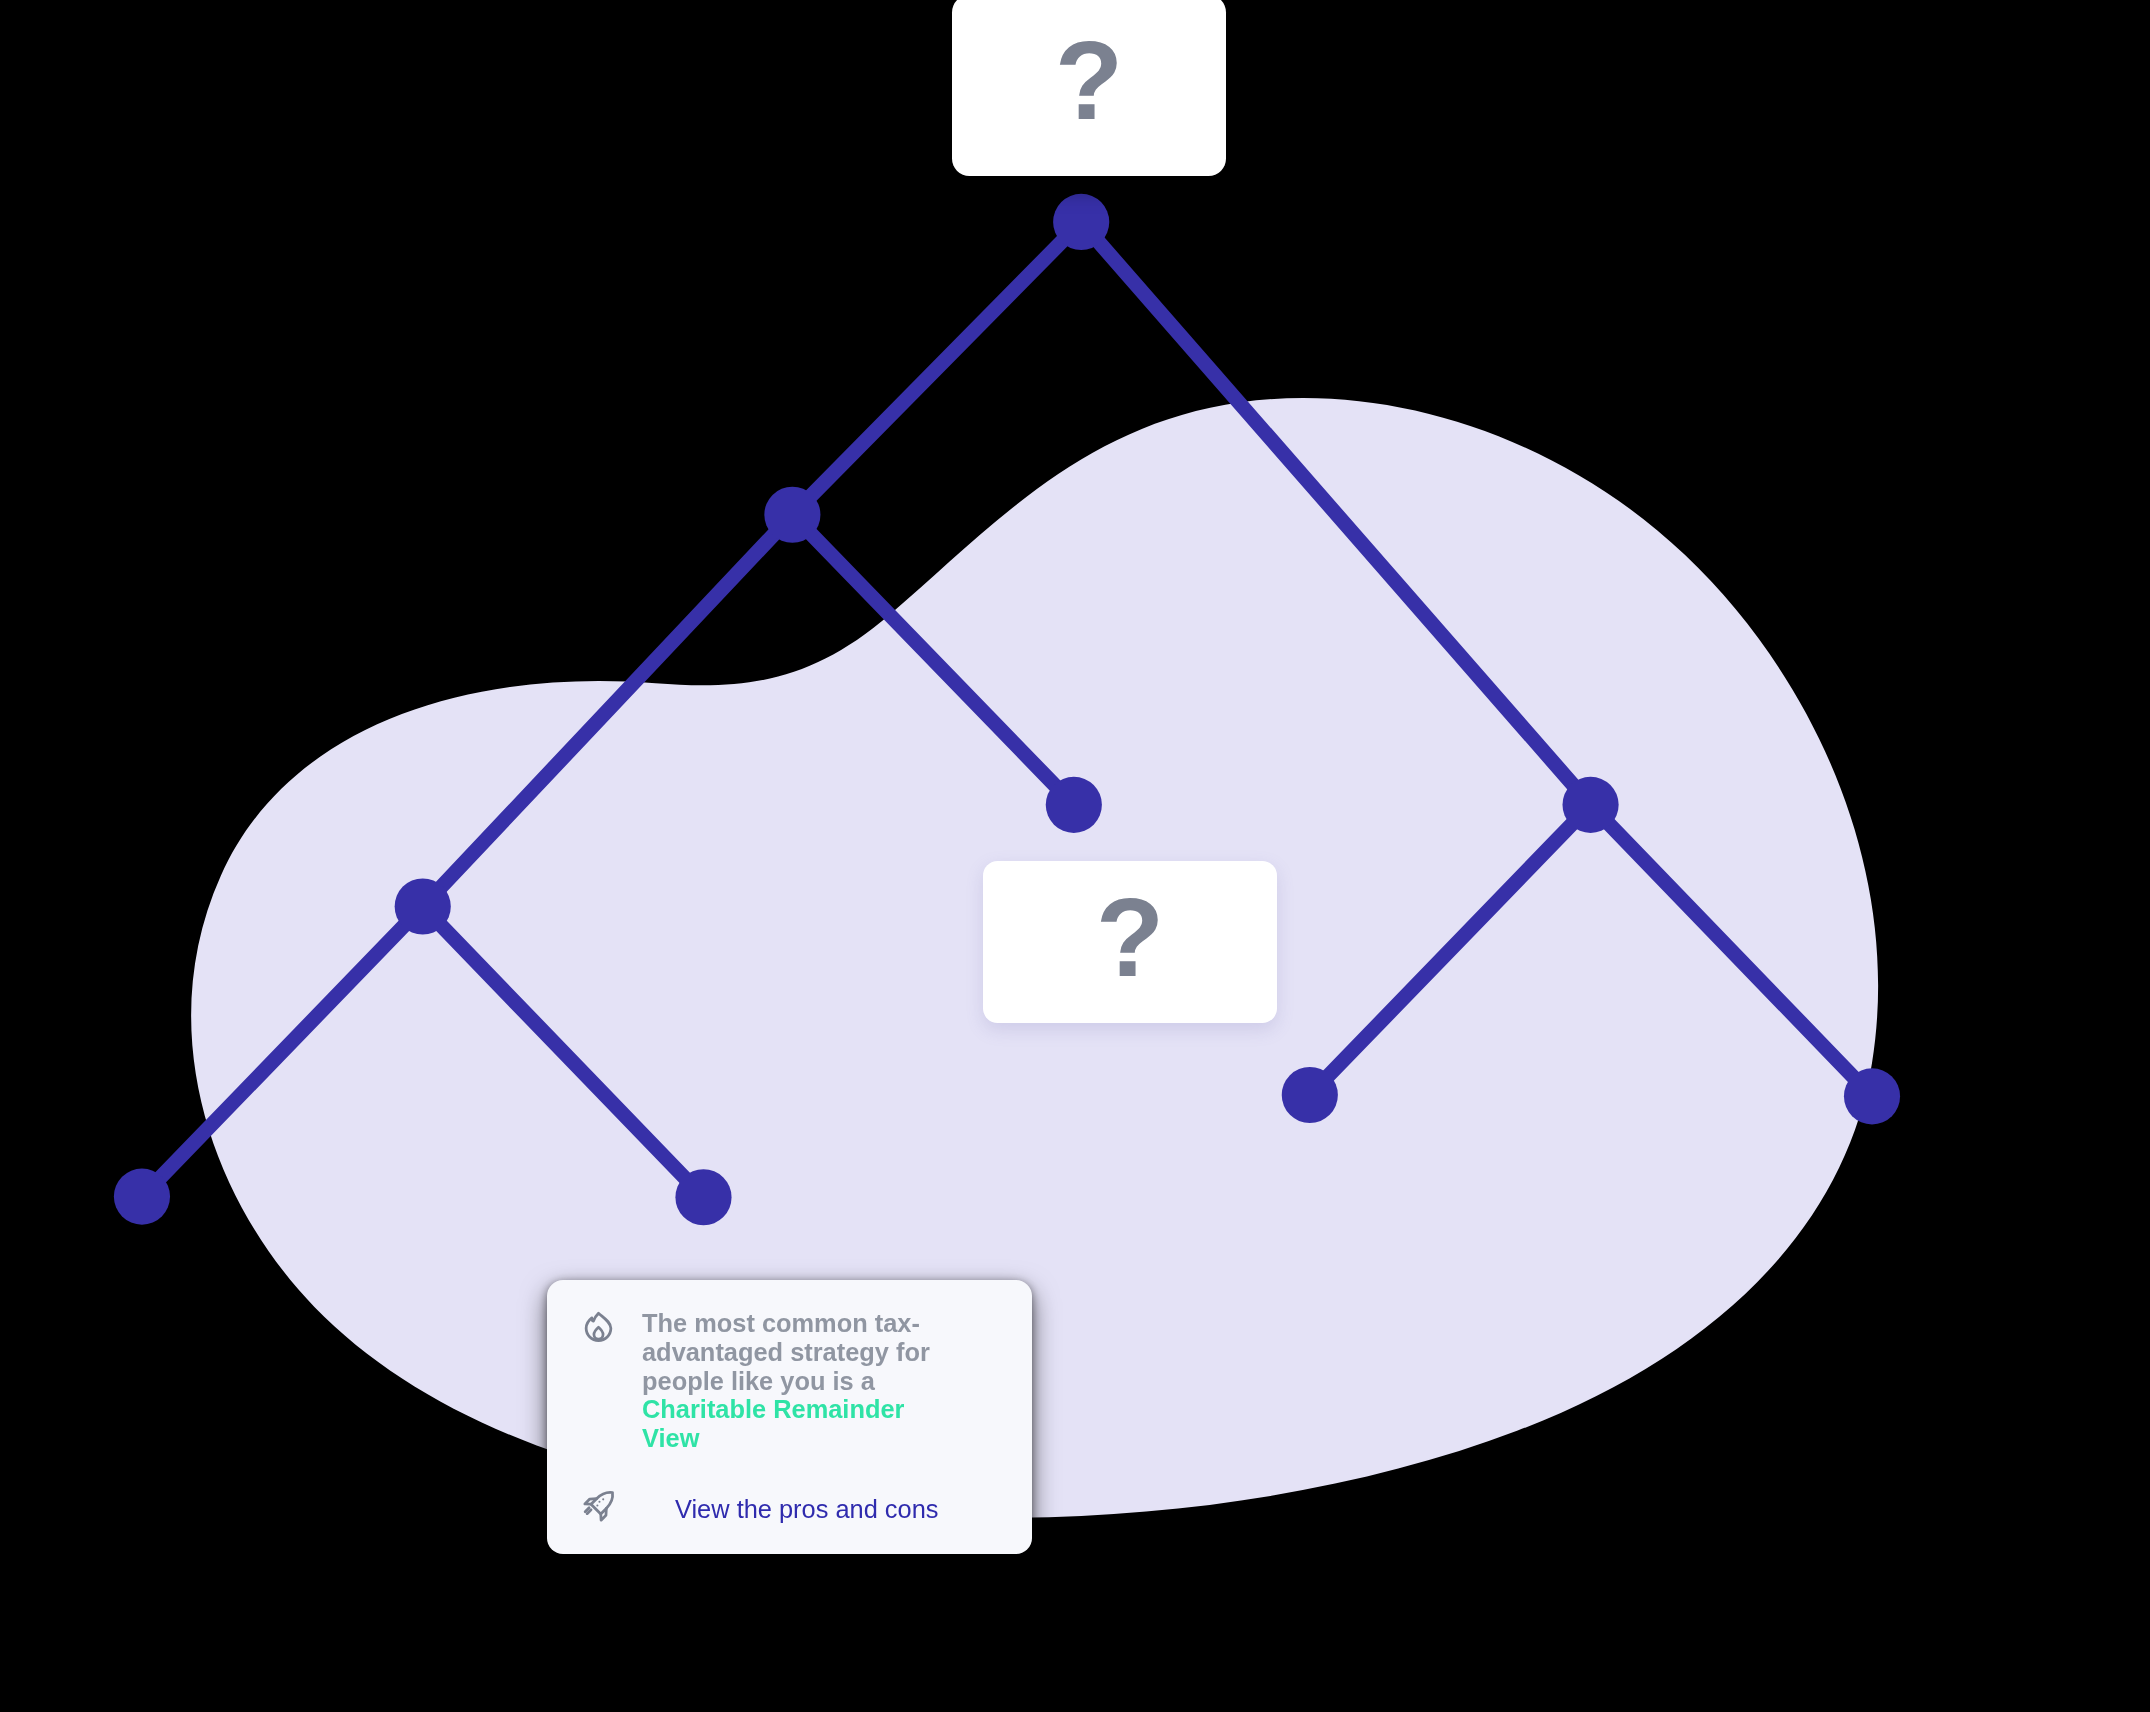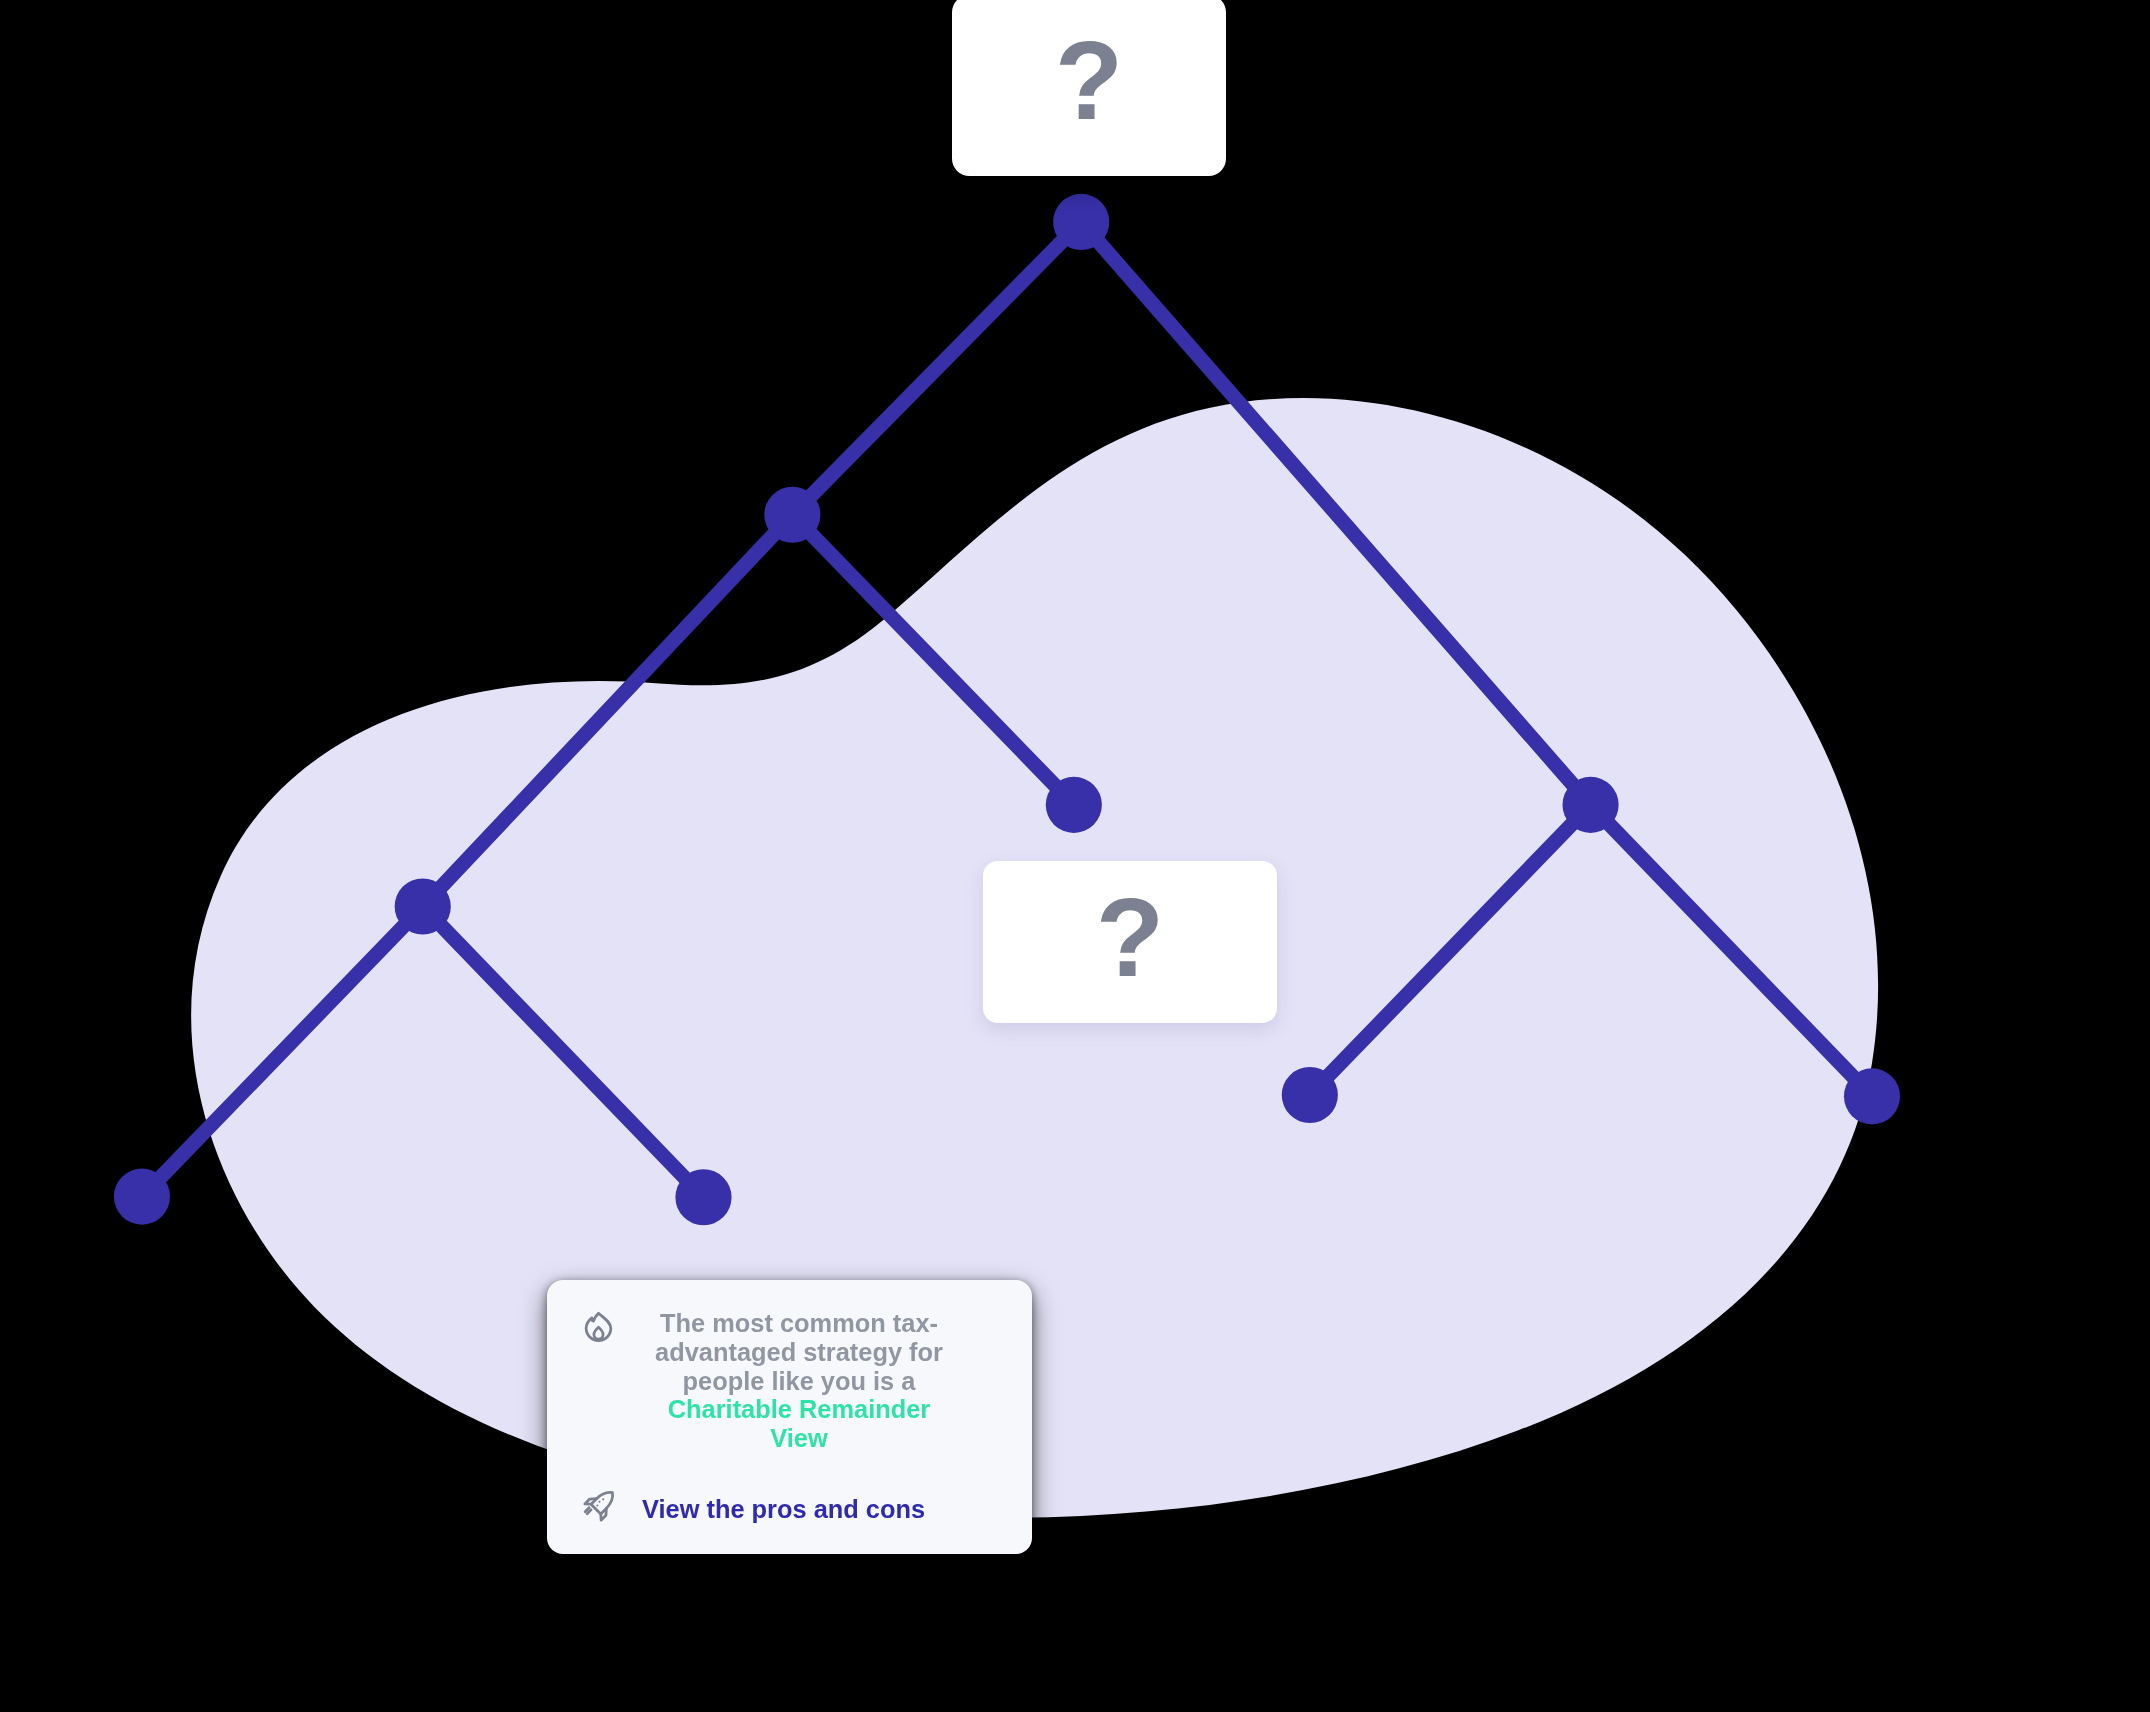--- a/index.html
+++ b/index.html
@@ -62,21 +62,20 @@
     background:#F7F8FC;
     border-radius:16px;
     box-shadow:0 10.7px 25.4px rgba(0,0,0,0.55), 0 2.7px 8px rgba(0,0,0,0.45);
     padding:28px 31px 27px 31px;
     box-sizing:border-box;
   }
   .info-row{
     display:flex;
     align-items:flex-start;
     gap:23px;
-    text-align:center;
   }
   .info-row + .info-row{ margin-top:33px; }
   .info-icon{
     flex:0 0 auto;
     width:41px; height:41px;
     display:flex; align-items:center; justify-content:center;
     color:#7B8190;
   }
   .info-icon svg{ display:block; width:39px; height:39px; }
   .info-text{
@@ -89,23 +88,24 @@
   }
   .strategy-name{
     color:#2FE3A6;
     font-weight:700;
     display:block;
   }
   .cta-text{
     font-size:25.4px;
     line-height:1.1;
     color:#2F2BAE;
-    font-weight:700;
+    font-weight:400;
     padding-top:6.7px;
     white-space:nowrap;
+    margin-left:33px;
   }
   #cta-row{ align-items:center; }
 </style>
 </head>
 <body>
 
 <div id="stage">
 
   <svg id="tree-svg" viewBox="0 0 3217 2561" xmlns="http://www.w3.org/2000/svg">
 

